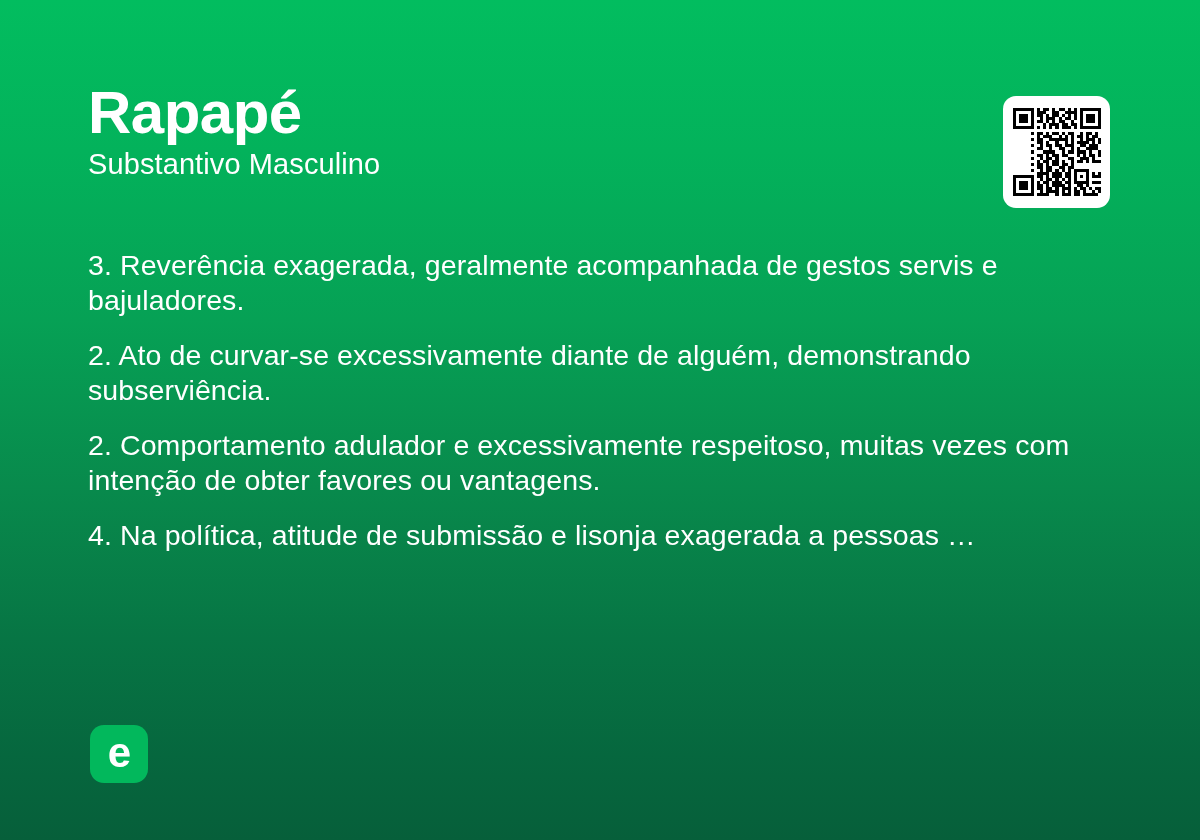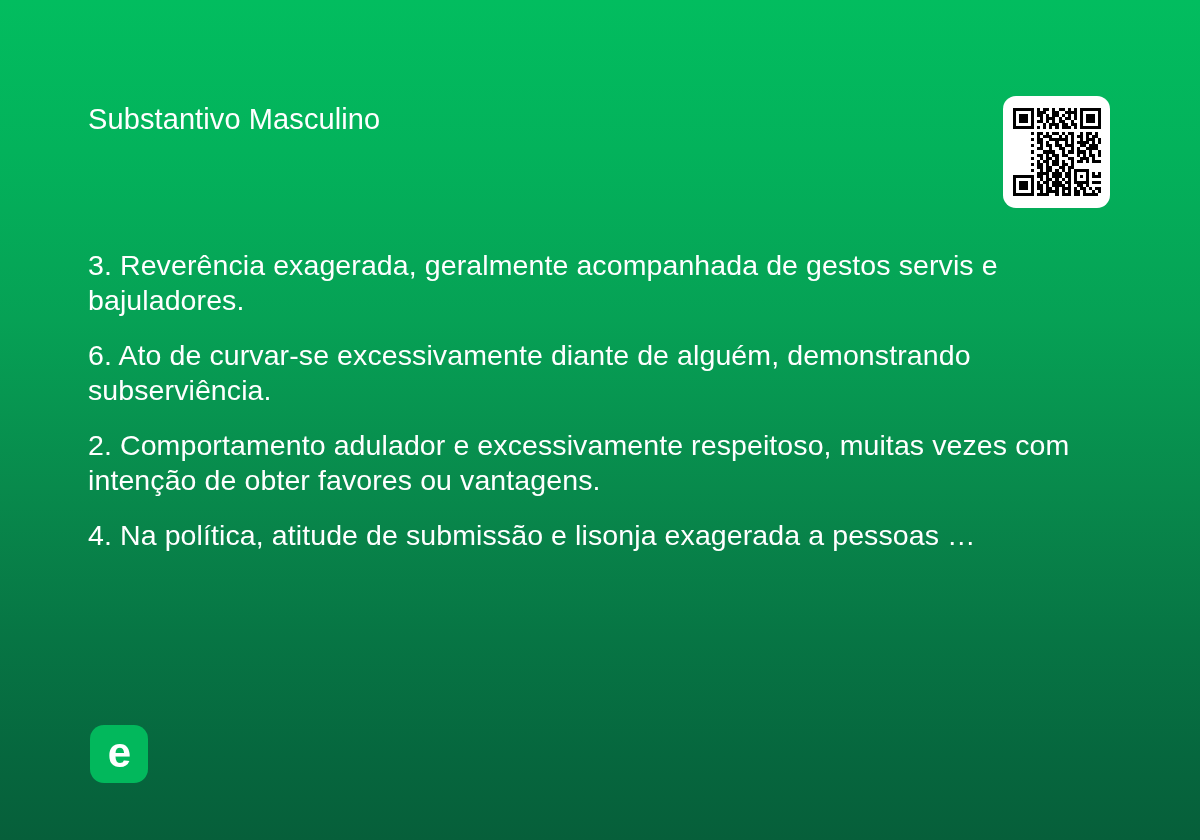--- a/index.html
+++ b/index.html
@@ -37,21 +37,21 @@
     font-weight:bold;
     color:#ffffff;
     line-height:1.02;
     letter-spacing:-0.5px;
   }
   .word-class {
     font-size:29px;
     font-weight:normal;
     color:#ffffff;
     line-height:1.2;
-    margin-top:20px;
+    margin-top:4px;
     letter-spacing:0.1px;
   }
 
   
   .qr-panel {
     position:absolute;
     left:1003px;
     top:96px;
     width:107px;
     height:112px;
@@ -118,20 +118,21 @@
     line-height:1.25;
     letter-spacing:-0.8px;
   }
 </style>
 </head>
 <body>
 
 <div class="card">
 
   <div class="header">
+    <div class="word-title">Rapapé</div>
     <div class="word-class">Substantivo Masculino</div>
   </div>
 
   <div class="qr-panel">
     <span>
       <svg viewBox="0 0 29 29" shape-rendering="crispEdges" aria-label="QR code">
         <rect width="29" height="29" fill="#ffffff"></rect>
         <g fill="#000000">
 
           <rect x="0" y="0" width="7" height="1"></rect>
@@ -345,21 +346,21 @@
             <rect x="28" y="24" width="1" height="1"></rect>
           <rect x="21" y="25" width="2" height="1"></rect>
             <rect x="24" y="25" width="1" height="1"></rect>
         </g>
       </svg>
     </span>
   </div>
 
   <div class="definitions">
     <div class="definition">3. Reverência exagerada, geralmente acompanhada de gestos servis e bajuladores.</div>
-    <div class="definition">6. Ato de curvar-se excessivamente diante de alguém, demonstrando subserviência.</div>
+    <div class="definition">2. Ato de curvar-se excessivamente diante de alguém, demonstrando subserviência.</div>
     <div class="definition">2. Comportamento adulador e excessivamente respeitoso, muitas vezes com intenção de obter favores ou vantagens.</div>
     <div class="definition">4. Na política, atitude de submissão e lisonja exagerada a pessoas …</div>
   </div>
 
   <div class="footer">
     <div class="brand-logo">
       <span class="brand-logo-letter">e</span>
     </div>
   </div>
 

